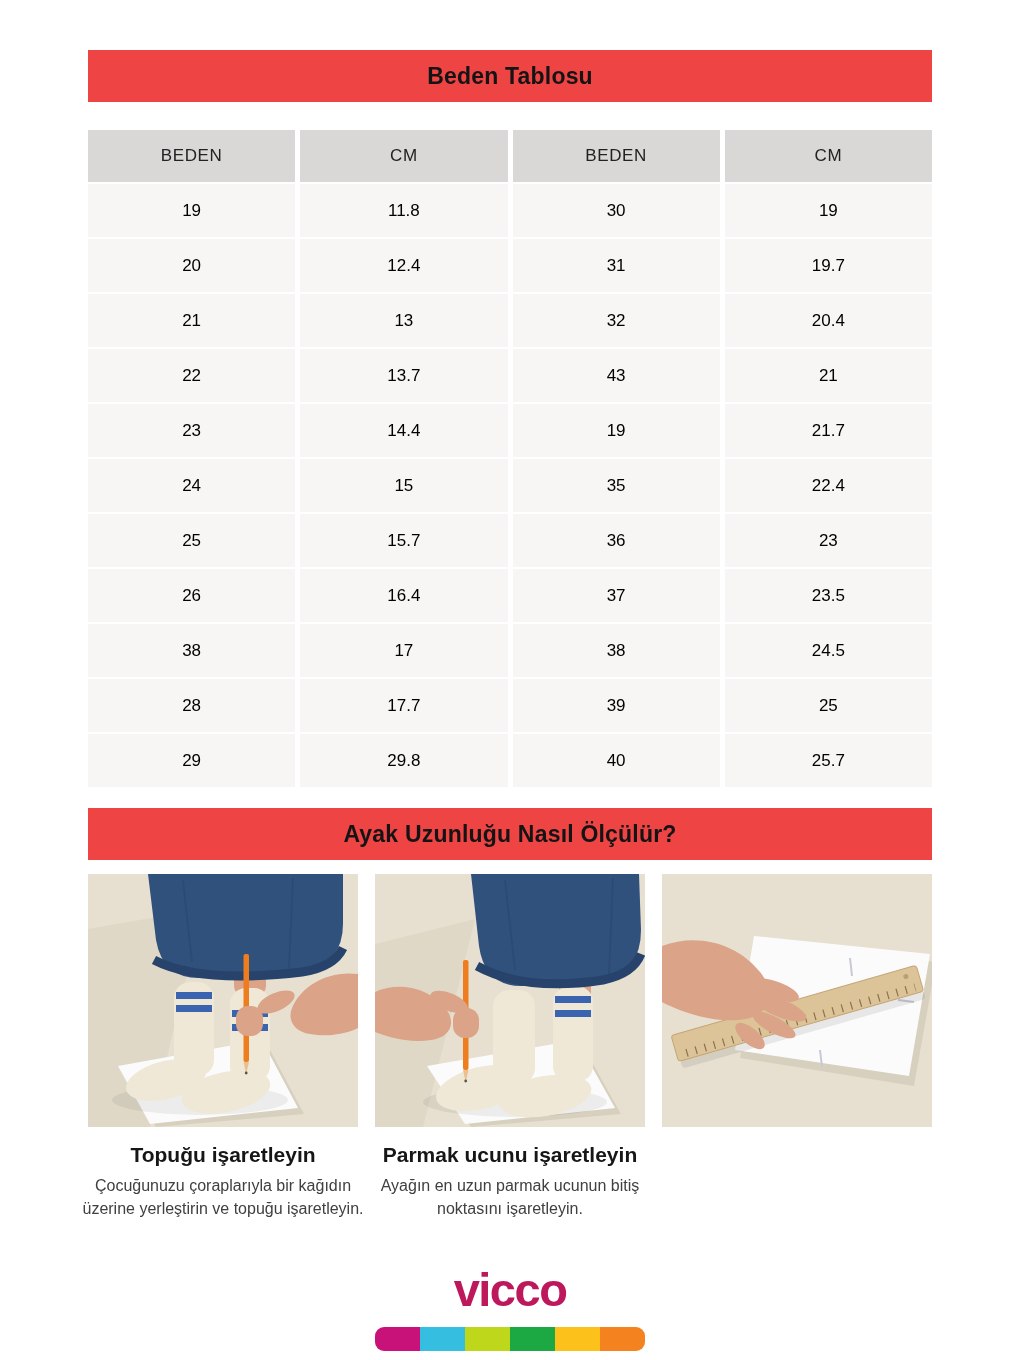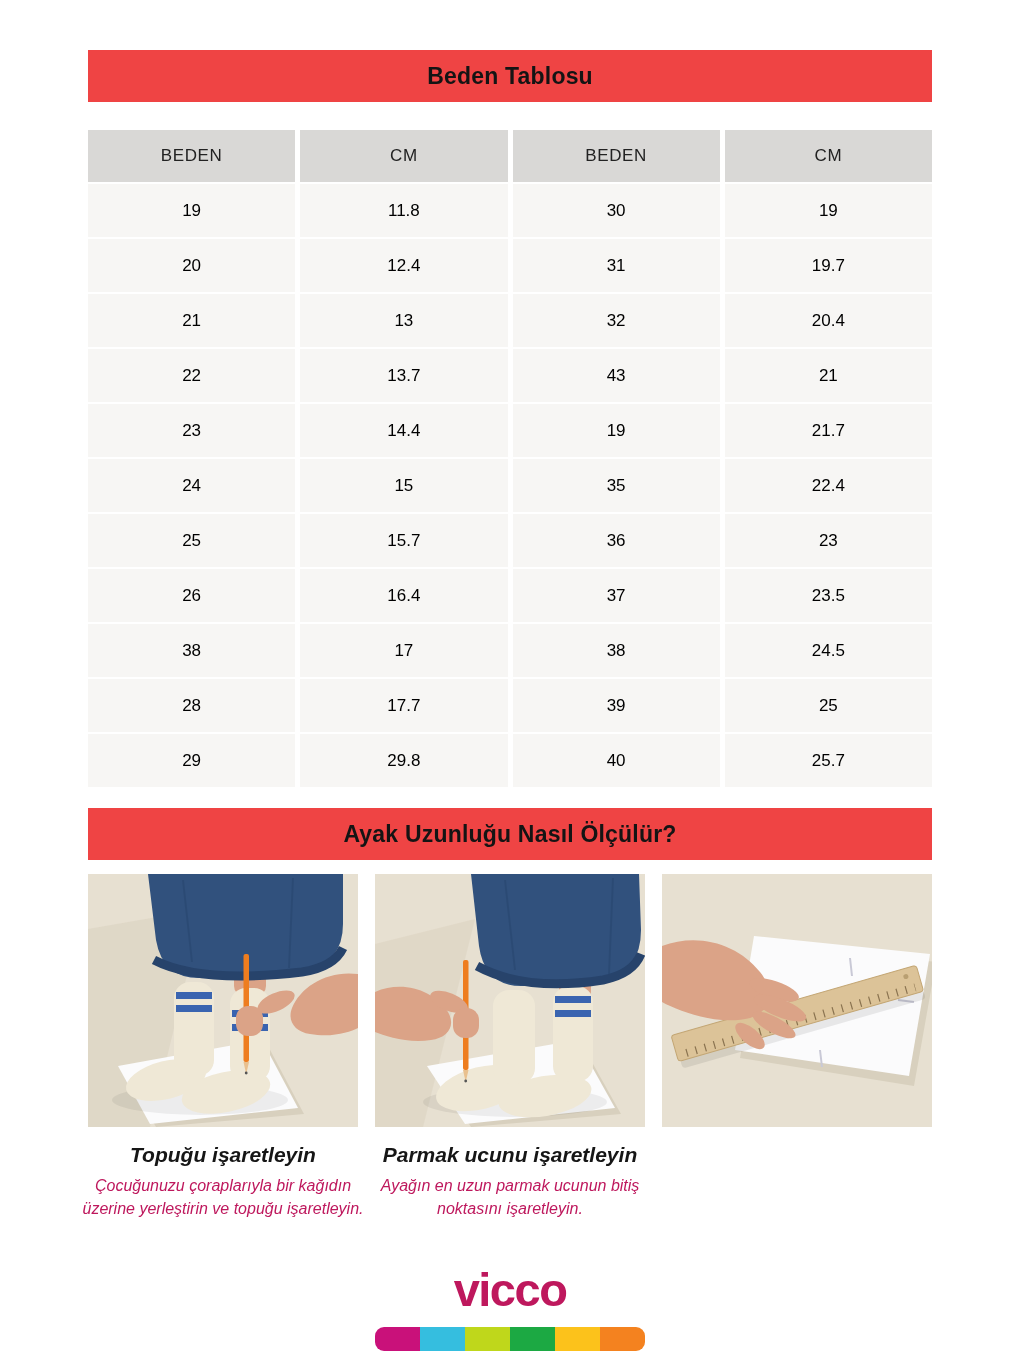--- a/index.html
+++ b/index.html
@@ -25,31 +25,31 @@
     column-gap: 5px; row-gap: 2px;
   }
   .cell {
     background: #f7f6f4; height: 53px;
     display: flex; align-items: center; justify-content: center;
     font-size: 17px; color: #000000;
   }
   .cell.header { background: #d9d8d6; height: 52px; letter-spacing: 0.6px; color: #222; }
 
   .measure-section { margin-top: 21px; }
-  .steps { display: flex; gap: 17px; margin-top: 14px; font-style: italic; }
+  .steps { display: flex; gap: 17px; margin-top: 14px; }
   .step { width: 270px; margin: 0; }
   .photo { width: 270px; height: 253px; }
   .photo svg { display: block; }
   .step .step-title {
     font-size: 21px; font-weight: bold; margin: 16px 0 7px;
     text-align: center; color: #161616;
   }
   .step .step-desc {
     font-size: 16px; line-height: 1.45; margin: 0 0 0 -10px;
-    width: 290px; text-align: center; color: #be185d;
+    width: 290px; text-align: center; color: #404040;
   }
 
   .brand { margin-top: 46px; text-align: center; }
   .logo {
     display: inline-block; font-size: 47px; font-weight: 800;
     letter-spacing: -1.5px; color: #be185d; line-height: 1;
   }
   .brand-bar {
     width: 270px; height: 24px; margin: 14px auto 0;
     border-radius: 9px; overflow: hidden; display: flex;

